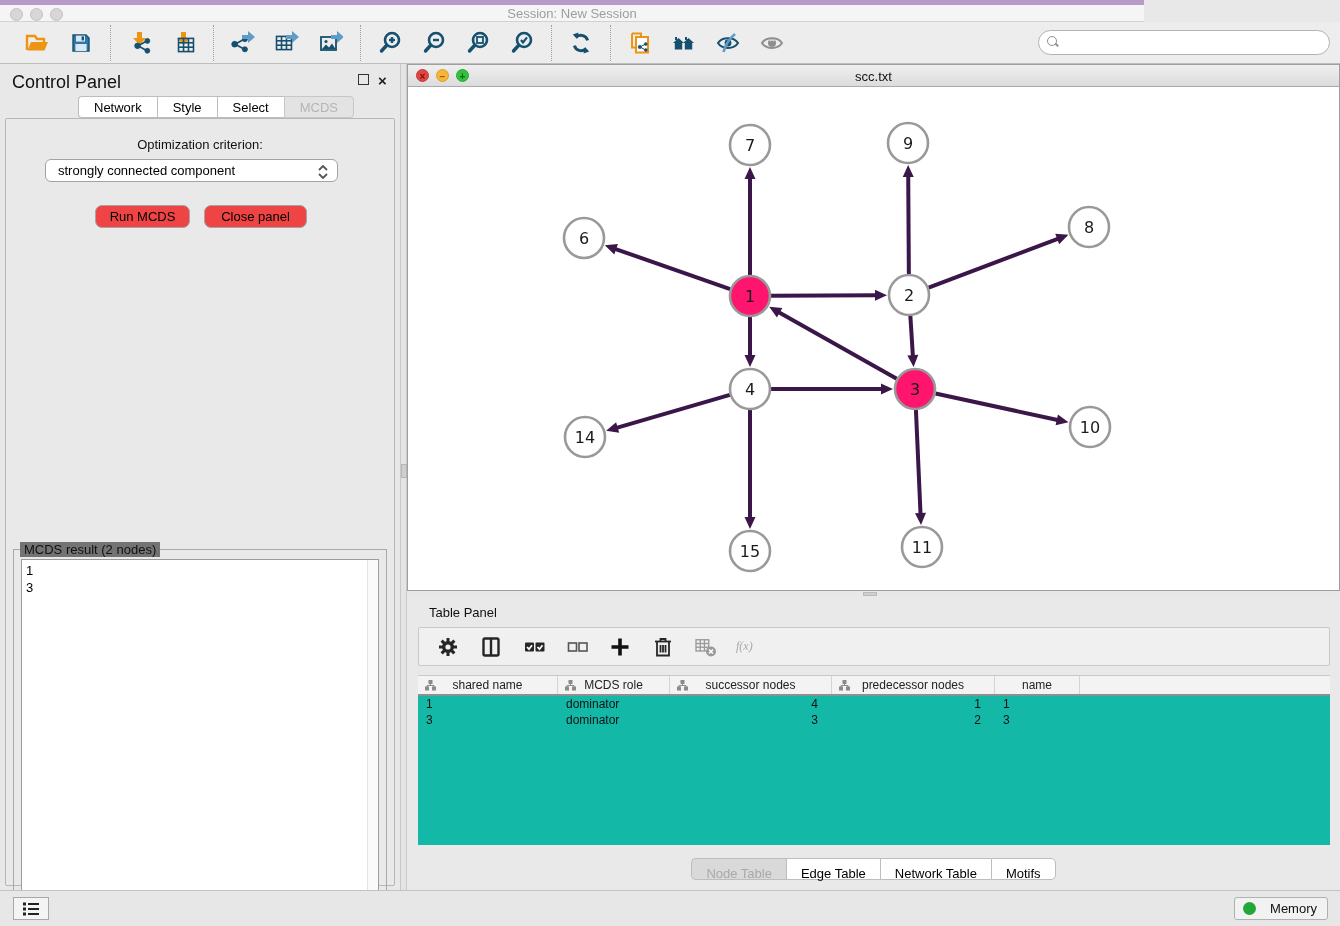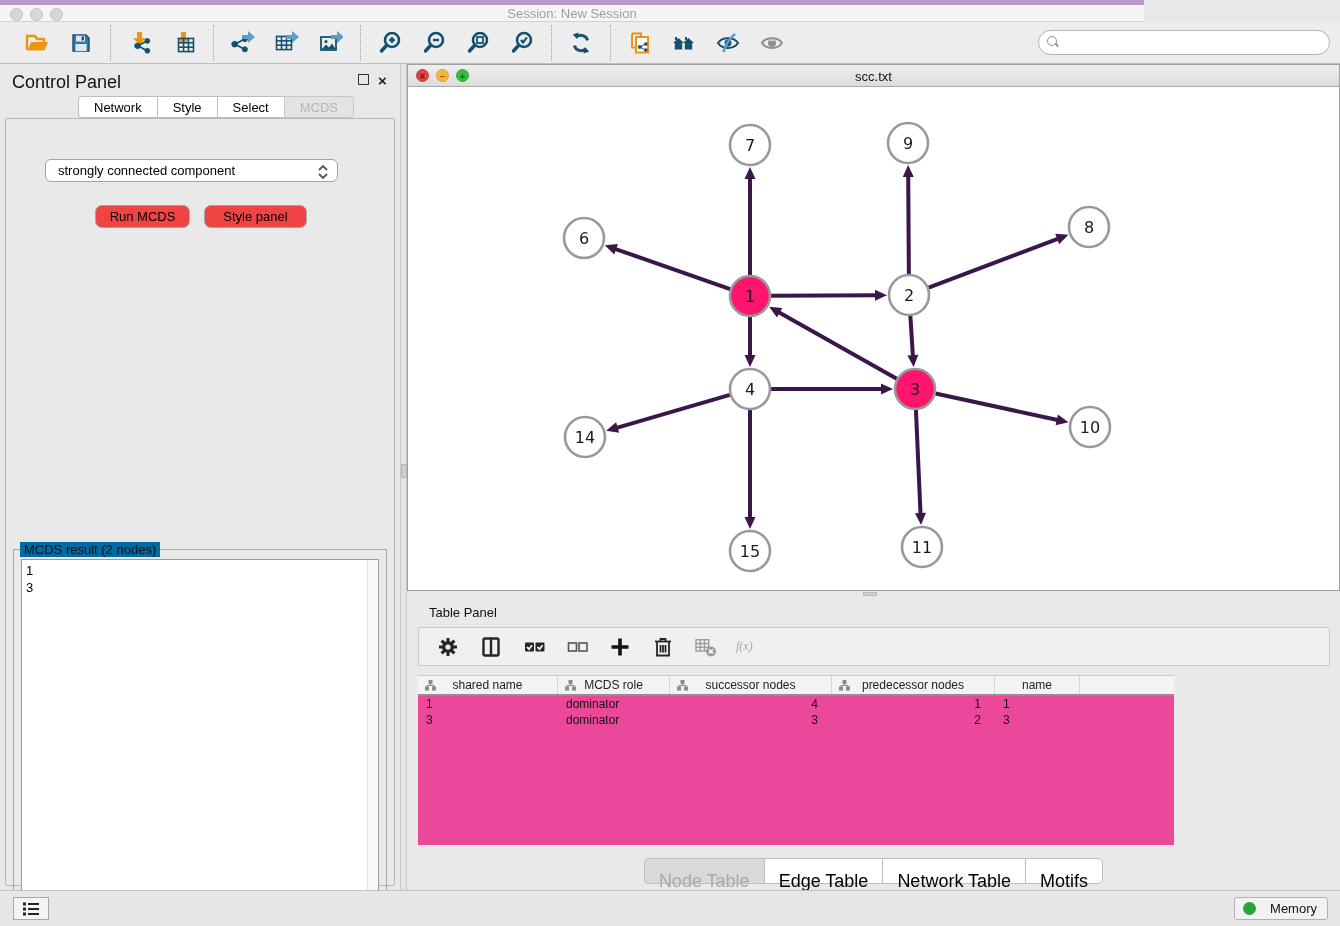--- a/index.html
+++ b/index.html
@@ -47,21 +47,21 @@
   #opt-label { position:absolute; left:0; width:100%; top:18px; text-align:center; font-size:13px; color:#111; }
   #criterion-select { position:absolute; left:39px; top:40px; width:293px; height:23px; background:#fff;
     border:1px solid #a3a3a3; border-radius:6px; display:flex; align-items:center; padding-left:12px;
     font-size:13px; cursor:pointer; }
   #criterion-select .chev { position:absolute; right:6px; top:3px; }
   .cp-btn { position:absolute; top:86px; height:23px; background:#ef4444; border:1px solid #a5a5a5;
     border-radius:7px; font-size:13px; text-align:center; line-height:21px; cursor:pointer;
     font-family:"Liberation Sans",sans-serif; }
   #result-group { position:absolute; left:7px; top:430px; width:374px; height:382px;
     border:1px solid #a9a9a9; }
-  #result-legend { position:absolute; left:6px; top:-8px; background:#0369a1; padding:0 4px;
+  #result-legend { position:absolute; left:6px; top:-8px; background:#737373; padding:0 4px;
     font-size:13px; color:#111; }
   #result-text { position:absolute; left:7px; top:9px; right:7px; bottom:7px; background:#fff;
     border:1px solid #9c9c9c; font-size:13px; line-height:17px; padding:2px 4px; white-space:pre;
     overflow:hidden; }
   #result-scroll { position:absolute; right:0; top:0; bottom:0; width:11px; background:#fafafa;
     border-left:1px solid #e3e3e3; }
 
   
   #v-splitter { position:absolute; left:400px; top:64px; width:7px; height:826px; background:#e4e4e4;
     border-left:1px solid #c9c9c9; border-right:1px solid #c9c9c9; cursor:col-resize; }
@@ -81,32 +81,32 @@
 
   
   #table-panel { position:absolute; left:407px; top:597px; width:933px; height:291px; background:#e9e9e9; }
   #tp-title { position:absolute; left:12px; top:8px; font-size:13px; color:#111;margin-left:10px; }
   #tp-toolbar { position:absolute; left:11px; top:30px; width:912px; height:39px; background:#f0f0f0;
     border:1px solid #c9c9c9; border-radius:2px; display:flex; align-items:center; gap:17px; padding-left:16px; }
   .tp-btn { width:26px; height:26px; display:flex; align-items:center; justify-content:center; cursor:pointer; }
   .tp-btn.disabled { cursor:default; }
   #fx-label { font-size:12px; font-style:italic; color:#a9a9a9; font-family:"Liberation Serif",serif; }
 
-  #node-table { position:absolute; left:11px; top:78px; width:756px; height:170px; background:#ec4899;
+  #node-table { position:absolute; left:11px; top:78px; width:912px; height:170px; background:#14b8a6;
     border-top:1px solid #c9c9c9; }
   #nt-header { display:flex; height:20px; background:#f3f3f3; border-bottom:2px solid #8f8f8f; }
   .nt-hcell { position:relative; display:flex; align-items:center; justify-content:center;
     font-size:12px; color:#222; border-right:1px solid #d4d4d4; cursor:pointer; }
   .nt-hcell .hier { position:absolute; left:7px; top:4px; }
   .nt-row { display:flex; height:16px; }
   .nt-cell { font-size:12px; color:#111; padding:1px 8px 0 8px; overflow:hidden; white-space:nowrap; }
   .nt-cell.right { text-align:right; padding-right:14px; }
 
   #tp-tabs { position:absolute; left:0; right:0; top:261px; display:flex; justify-content:center; }
-  .tp-tab { height:22px; padding:12px 14px; font-size:18px; line-height:21px; background:#fff;
+  .tp-tab { height:22px; padding:4px 14px; font-size:13px; line-height:21px; background:#fff;
     border:1px solid #bdbdbd; border-right:none; color:#000; cursor:pointer; }
   .tp-tab:last-child { border-right:1px solid #bdbdbd; border-top-right-radius:5px; border-bottom-right-radius:5px; }
   .tp-tab.active { background:#d9d9d9; color:#a9a9a9; border-top-left-radius:5px; border-bottom-left-radius:5px; }
 
   
   #statusbar { position:absolute; left:0; top:890px; width:1340px; height:36px; background:#e7e7e7;
     border-top:1px solid #c3c3c3; }
   #task-btn { position:absolute; left:13px; top:6px; width:36px; height:23px; background:#f4f4f4;
     border:1px solid #a8a8a8; display:flex; align-items:center; justify-content:center; cursor:pointer; }
   #memory-btn { position:absolute; right:12px; top:6px; height:23px; padding:0 10px 0 8px; background:#f2f2f2;
@@ -306,31 +306,32 @@
     <div class="panel-float" style="left:358px; top:10px"></div>
     <div class="panel-close" style="left:378px; top:11px">×</div>
   </div>
   <div id="cp-tabs">
       <div class="cp-tab">Network</div>
       <div class="cp-tab">Style</div>
       <div class="cp-tab">Select</div>
       <div class="cp-tab active">MCDS</div>
     </div>
   <div id="cp-content">
+    <div id="opt-label">Optimization criterion:</div>
     <div id="criterion-select">
       <span>strongly connected component</span>
       <span class="chev">
         <svg width="16" height="18" viewBox="0 0 16 18">
           <path d="M4 7 L8 3 L12 7" fill="none" stroke="#555" stroke-width="1.8"></path>
           <path d="M4 11 L8 15 L12 11" fill="none" stroke="#555" stroke-width="1.8"></path>
         </svg>
       </span>
     </div>
     <button class="cp-btn" style="left:89px; width:95px">Run MCDS</button>
-    <button class="cp-btn" style="left:198px; width:103px">Style panel</button>
+    <button class="cp-btn" style="left:198px; width:103px">Close panel</button>
     <div id="result-group">
       <div id="result-legend">MCDS result (2 nodes)</div>
       <div id="result-text"><span id="result-lines">1
 3</span>
         <div id="result-scroll"></div>
       </div>
     </div>
   </div>
 </div>
 

